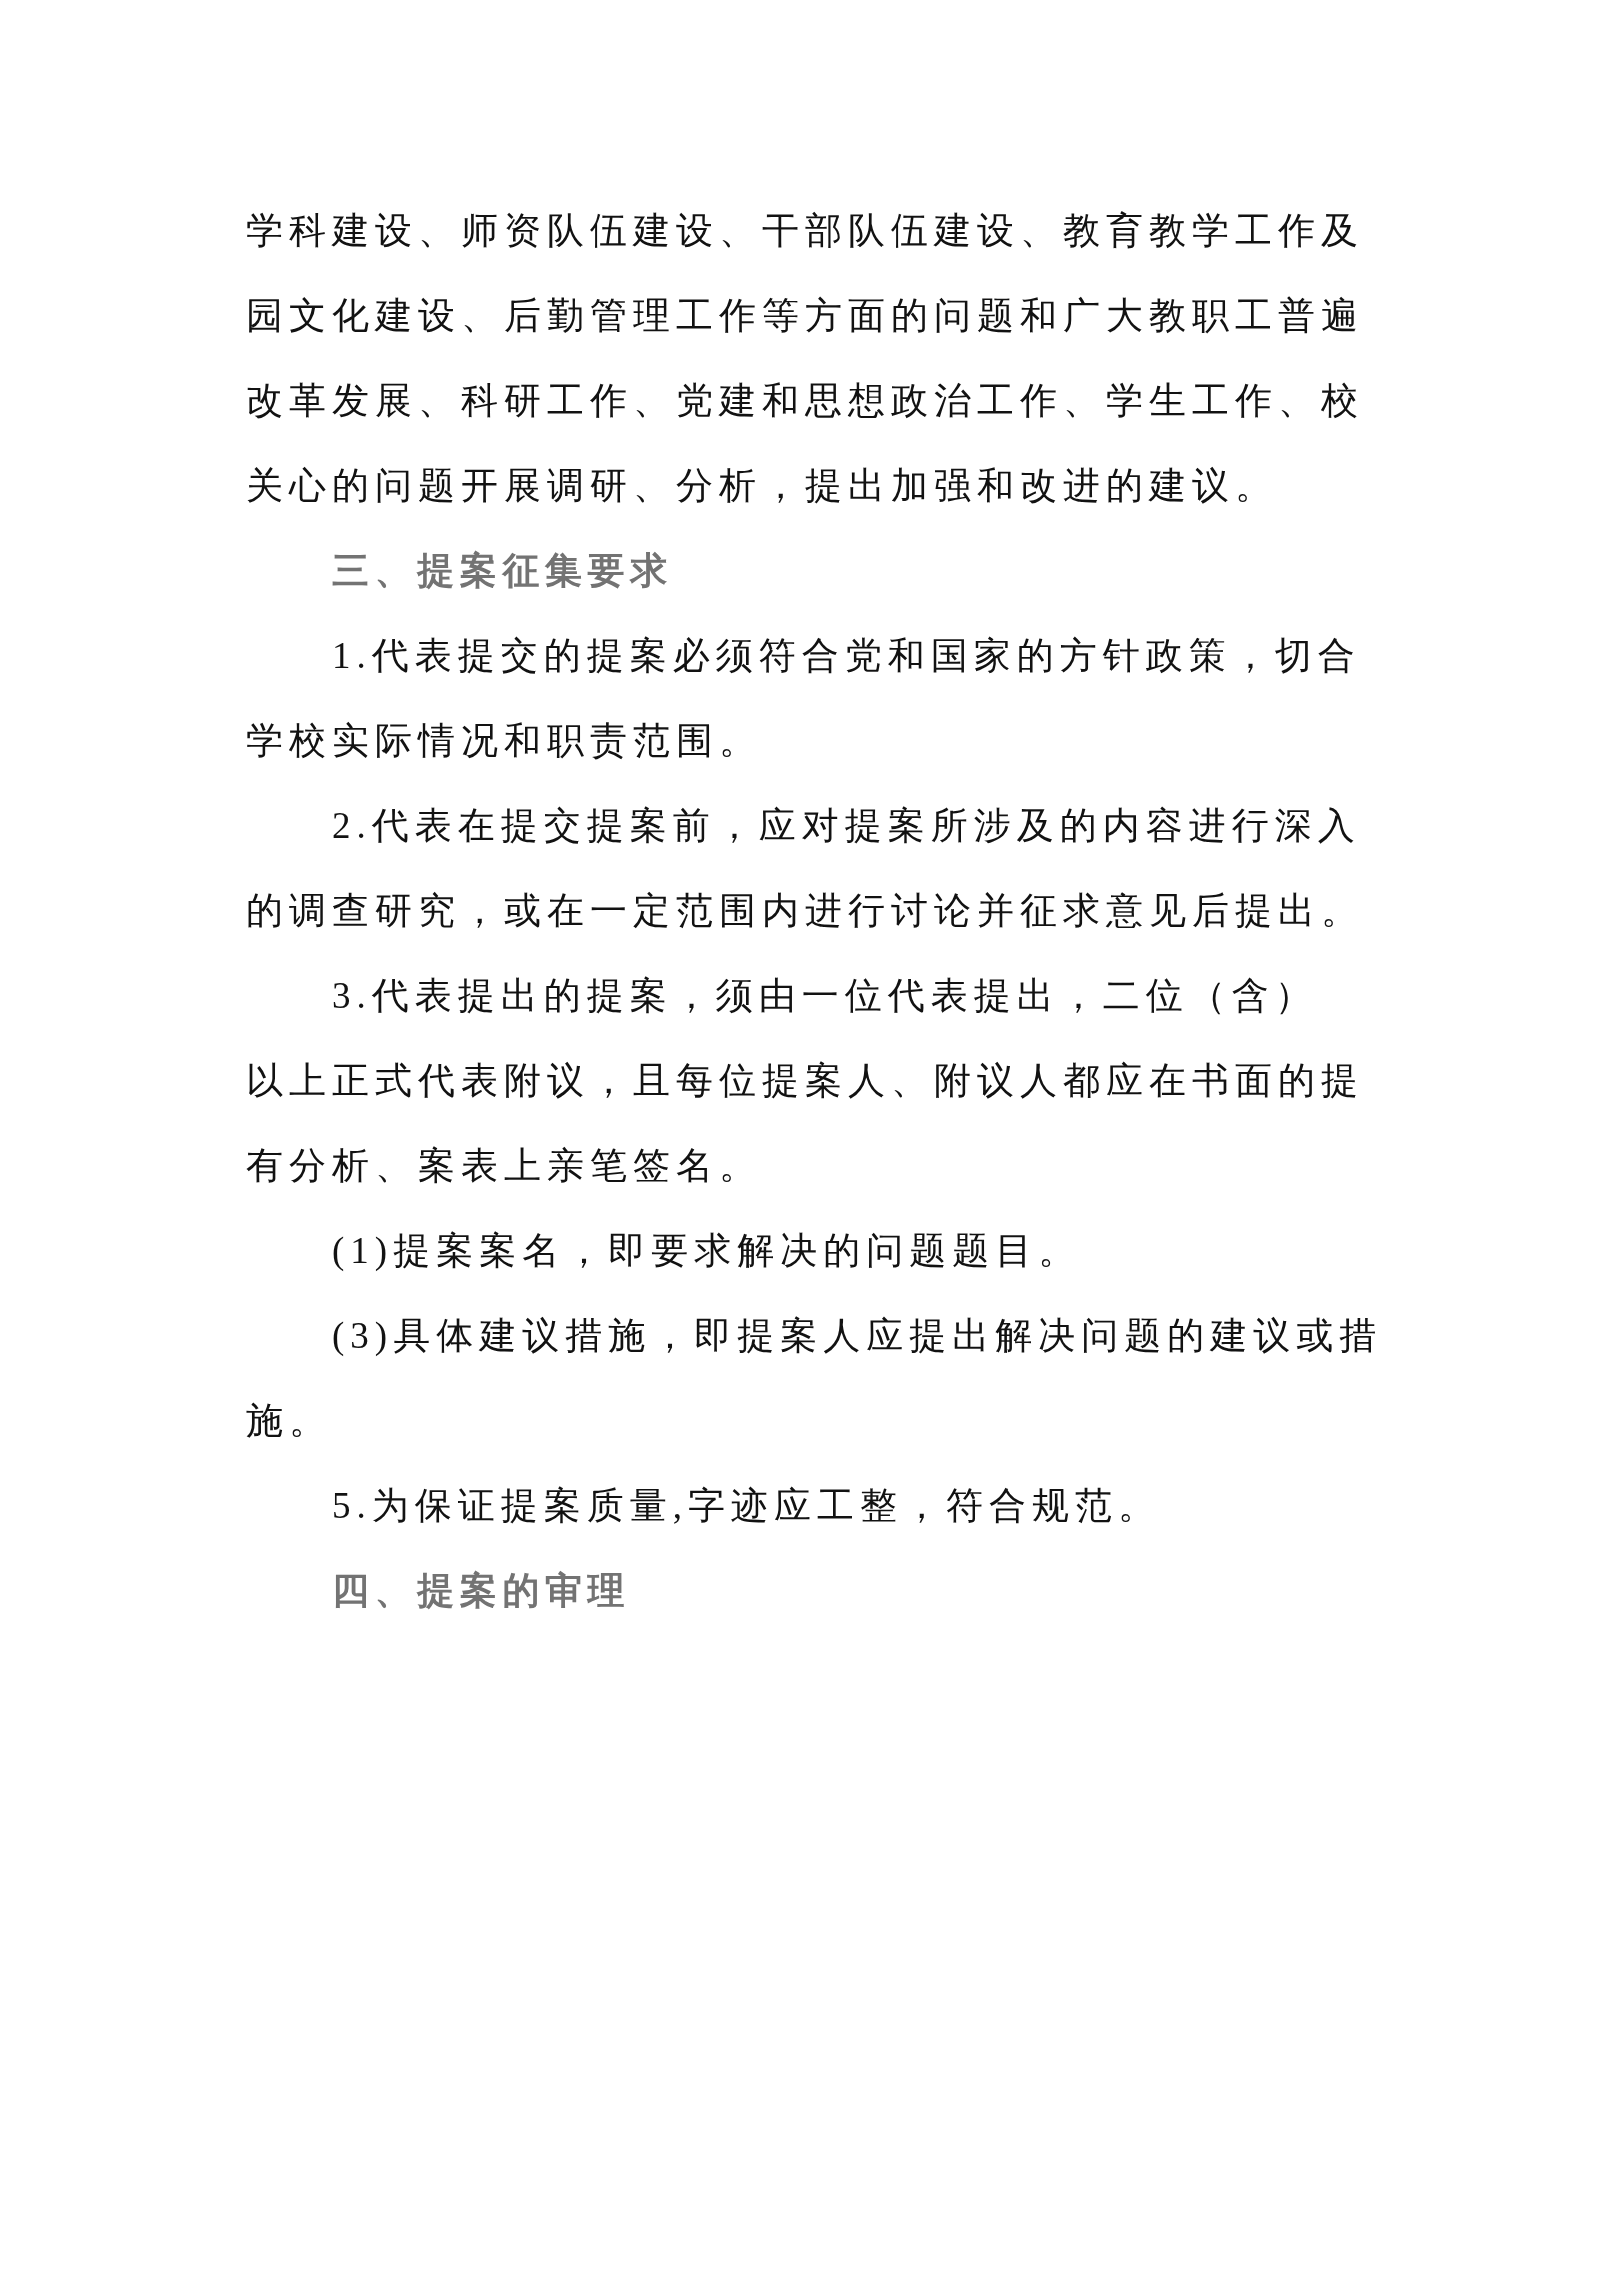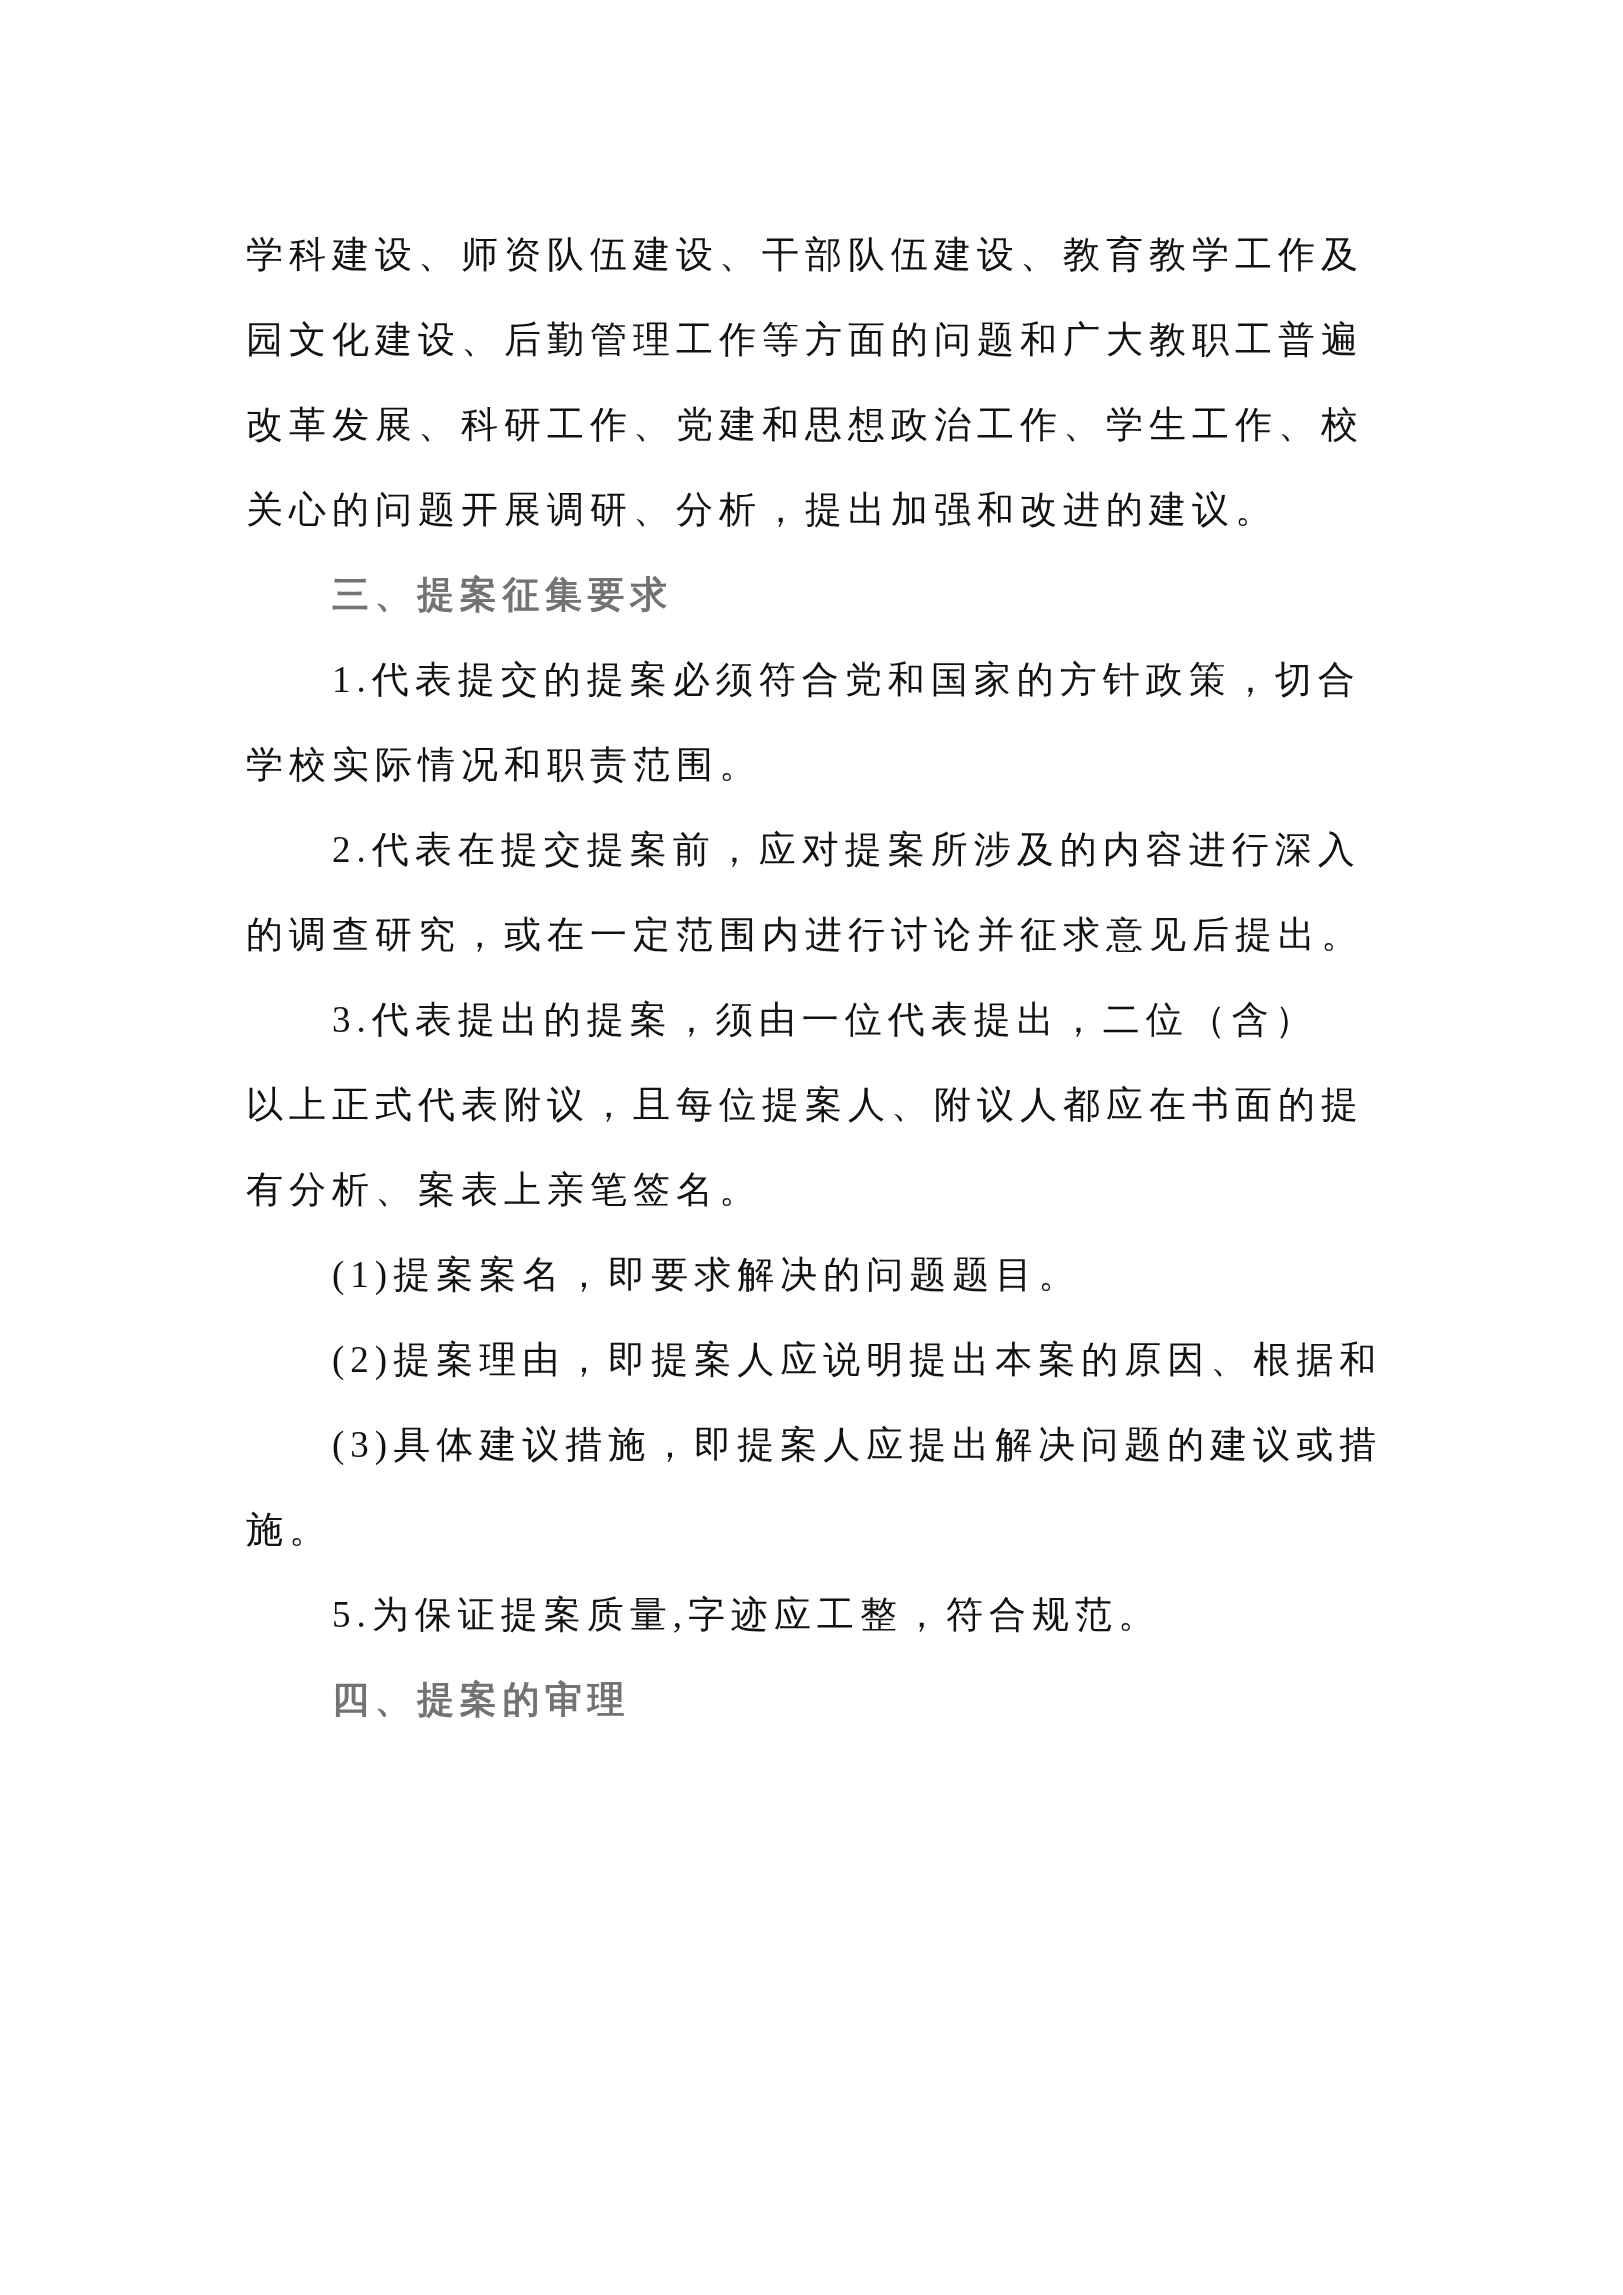--- a/index.html
+++ b/index.html
@@ -6,21 +6,21 @@
   .page {
     position: relative;
     width: 1624px;
     height: 2295px;
     background: #ffffff;
     overflow: hidden;
   }
   .content {
     position: absolute;
     left: 246px;
-    top: 212px;
+    top: 188px;
     width: 1142px;
   }
   .line {
     font-family: "Liberation Serif", "DejaVu Serif", serif;
     font-size: 37px;
     line-height: 85px;
     letter-spacing: 6px;
     color: #121212;
     white-space: nowrap;
   }
@@ -43,20 +43,19 @@
     <div class="line">关心的问题开展调研、分析，提出加强和改进的建议。</div>
     <div class="line indent heading">三、提案征集要求</div>
     <div class="line indent">1.代表提交的提案必须符合党和国家的方针政策，切合</div>
     <div class="line">学校实际情况和职责范围。</div>
     <div class="line indent">2.代表在提交提案前，应对提案所涉及的内容进行深入</div>
     <div class="line">的调查研究，或在一定范围内进行讨论并征求意见后提出。</div>
     <div class="line indent">3.代表提出的提案，须由一位代表提出，二位（含）</div>
     <div class="line">以上正式代表附议，且每位提案人、附议人都应在书面的提</div>
     <div class="line">有分析、案表上亲笔签名。</div>
     <div class="line indent">(1)提案案名，即要求解决的问题题目。</div>
-    <div class="line indent">(2)提案理由，即提案人应说明提出本案的原因、根据和</div>
     <div class="line indent">(3)具体建议措施，即提案人应提出解决问题的建议或措</div>
     <div class="line">施。</div>
     <div class="line indent">5.为保证提案质量,字迹应工整，符合规范。</div>
     <div class="line indent heading">四、提案的审理</div>
   </div>
 </div>
 
 
 </body></html>

